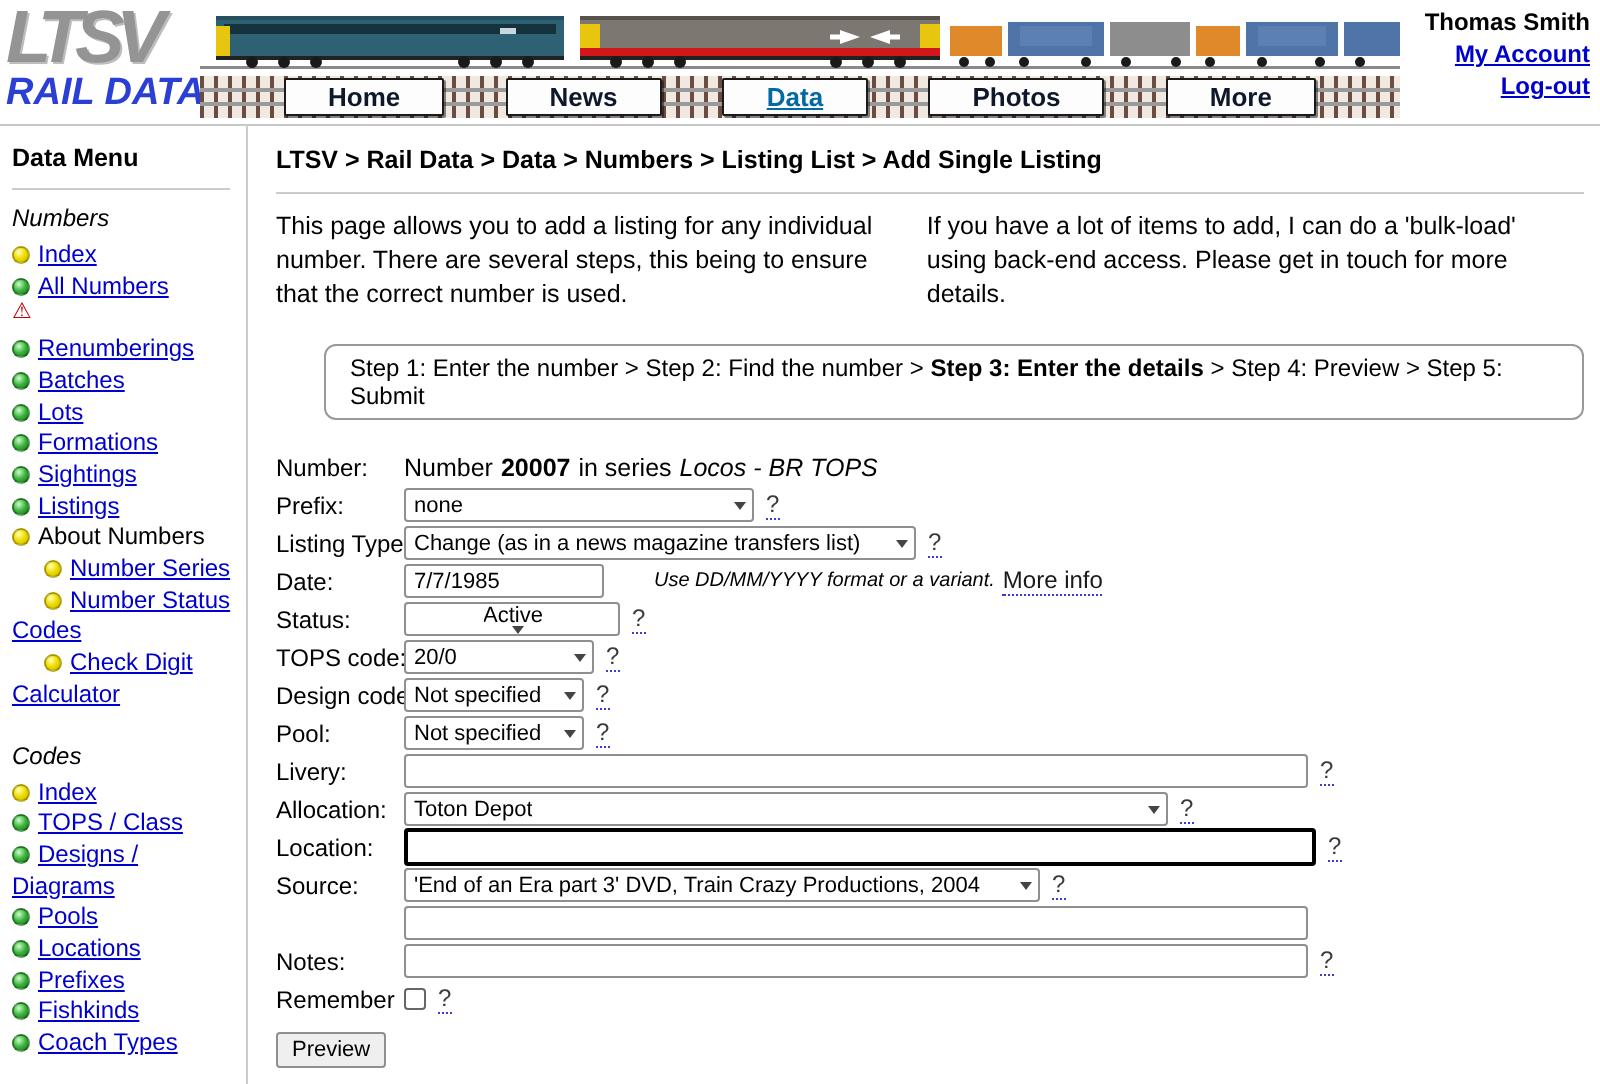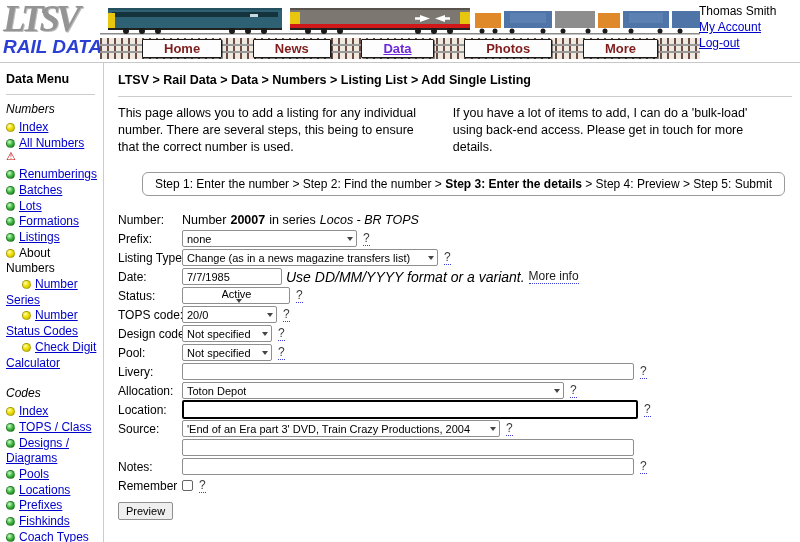--- a/index.html
+++ b/index.html
@@ -12,49 +12,48 @@
   }
   a { color:#0000cc; text-decoration:underline; cursor:pointer; }
 
   
   header { position:relative; height:63px; background:#fff; border-bottom:1px solid #c8c8c8; }
   .logo-block { position:absolute; left:3px; top:1px; width:100px; }
   .logo-ltsv {
     font-size:37px; font-weight:bold; font-style:italic;
     color:#949494; letter-spacing:-4px; line-height:36px;
     text-shadow:1px 1px 0 #bdbdbd;
-    font-family:Liberation Serif, serif;
   }
   .logo-raildata {
     font-size:19px; font-weight:bold; font-style:italic;
     color:#2b3fd4; letter-spacing:0px; line-height:18px; margin-top:1px; white-space:nowrap;
   }
   .banner-mid { position:absolute; left:100px; top:0; width:600px; height:62px; }
   .trains { height:37px; overflow:hidden; }
   .track-nav {
     position:relative; height:21px; margin-top:1px;
     display:flex; justify-content:space-between; align-items:center;
     padding:0 42px;
     background:
       linear-gradient(180deg, transparent 0 6px, #9a9a9a 6px 8px, transparent 8px 13px, #9a9a9a 13px 15px, transparent 15px),
       repeating-linear-gradient(90deg, #6b4c40 0 2px, #efe9e2 2px 7px);
   }
   .tab {
     background:#fdfdfd; border:1px solid #1a1a1a; border-radius:1px;
     box-shadow:1px 1px 0 rgba(0,0,0,.45);
     font-weight:bold; font-size:13px; line-height:17px;
-    padding:0 21px; cursor:pointer; white-space:nowrap; color:#7f1d1d;
-  }
-  .tab[data-active="true"] { color:#6d28d9;text-decoration:underline; }
-  .user-block { position:absolute; right:5px; top:3px; width:96px; text-align:left; font-size:12px; line-height:16px; }
+    padding:0 21px; cursor:pointer; white-space:nowrap; color:#0f172a;
+  }
+  .tab[data-active="true"] { color:#0369a1;text-decoration:underline; }
+  .user-block { position:absolute; right:5px; top:3px; width:96px; text-align:right; font-size:12px; line-height:16px;font-weight:bold; }
 
   
   .content { display:flex; height:479px; }
   .sidebar {
-    width:104px; flex-shrink:0; border-right:1px solid #ccc;
+    width:124px; flex-shrink:0; border-right:1px solid #ccc;
     padding:9px 2px 0 6px;
   }
   .sidebar-title { font-weight:bold; font-size:12.5px; }
   .sidebar-rule { border:none; border-top:1px solid #ccc; margin:8px 6px 7px 0; }
   .msec { font-style:italic; margin:2px 0 4px 0; }
   .mi { line-height:15.7px; }
   .mi[data-indent="true"] { text-indent:16px; }
   .ball {
     display:inline-block; width:9px; height:9px; border-radius:50%;
     margin-right:4px; vertical-align:-1px;
@@ -105,21 +104,21 @@
   }
   .tinput {
     height:17px; border:1px solid #8f8f8f; border-radius:2px;
     font-size:11px; padding:0 4px; font-family:"Liberation Sans", sans-serif;
   }
   .tinput.focused { border:2px solid #000; height:19px; }
   .help {
     color:#3a3a3a; text-decoration:none; border-bottom:1px dotted #3b3bd6;
     font-size:12px; margin-left:6px; cursor:help;
   }
-  .date-hint { font-style:italic; font-size:14px; margin-left:4px; }
+  .date-hint { font-style:italic; font-size:10px; margin-left:25px; }
   .moreinfo { color:#1a1a1a; text-decoration:none; border-bottom:1px dotted #3b3bd6; margin-left:4px; }
   .checkbox {
     display:inline-block; width:11px; height:11px; background:#fff;
     border:1px solid #666; border-radius:2px; cursor:pointer;
   }
   .btn {
     background:#efefef; border:1px solid #8f8f8f; border-radius:2px;
     font-size:11px; font-family:"Liberation Sans", sans-serif;
     padding:2px 7px; cursor:pointer; color:#000;
   }
@@ -226,20 +225,23 @@
     <div class="mi">
       <span class="ball" data-bullet="green"></span><a>Batches</a>
     </div>
     <div class="mi">
       <span class="ball" data-bullet="green"></span><a>Lots</a>
     </div>
     <div class="mi">
       <span class="ball" data-bullet="green"></span><a>Formations</a>
     </div>
     <div class="mi">
+      <span class="ball" data-bullet="green"></span><a>Sightings</a>
+    </div>
+    <div class="mi">
       <span class="ball" data-bullet="green"></span><a>Listings</a>
     </div>
     <div class="mi">
       <span class="ball" data-bullet="yellow"></span><span class="mtext">About Numbers</span>
     </div>
     <div class="mi" data-indent="true">
       <span class="ball" data-bullet="yellow"></span><a>Number Series</a>
     </div>
     <div class="mi" data-indent="true">
       <span class="ball" data-bullet="yellow"></span><a>Number Status Codes</a>

